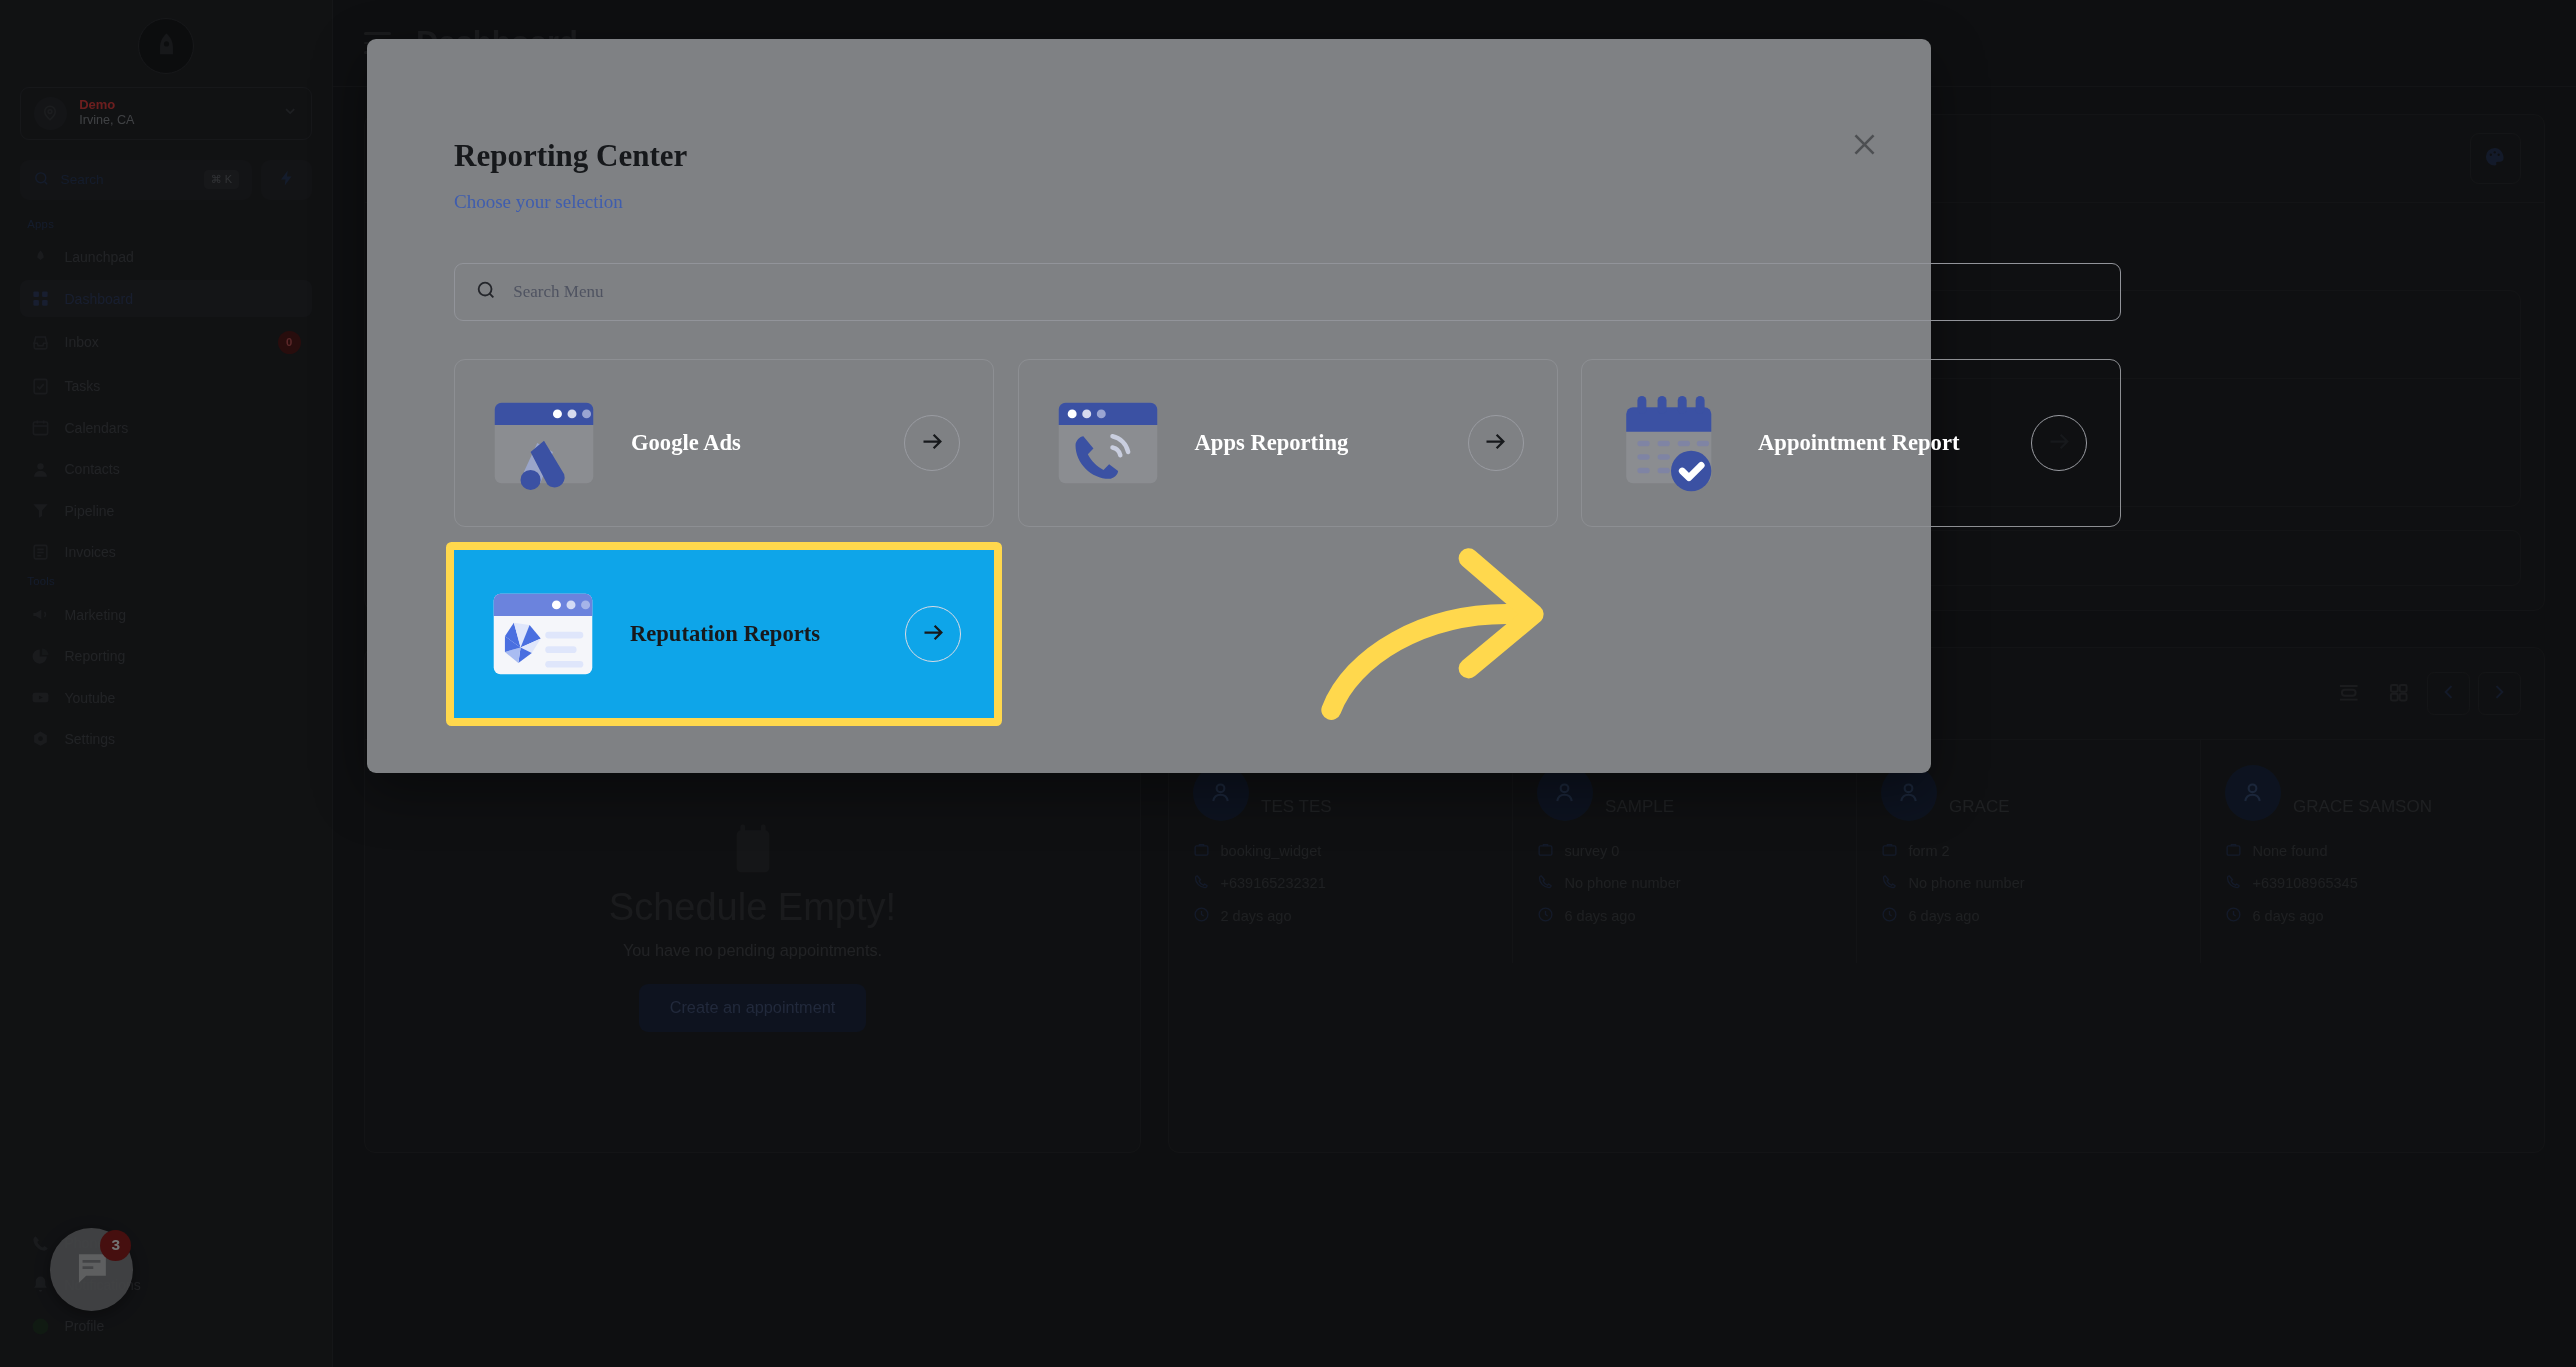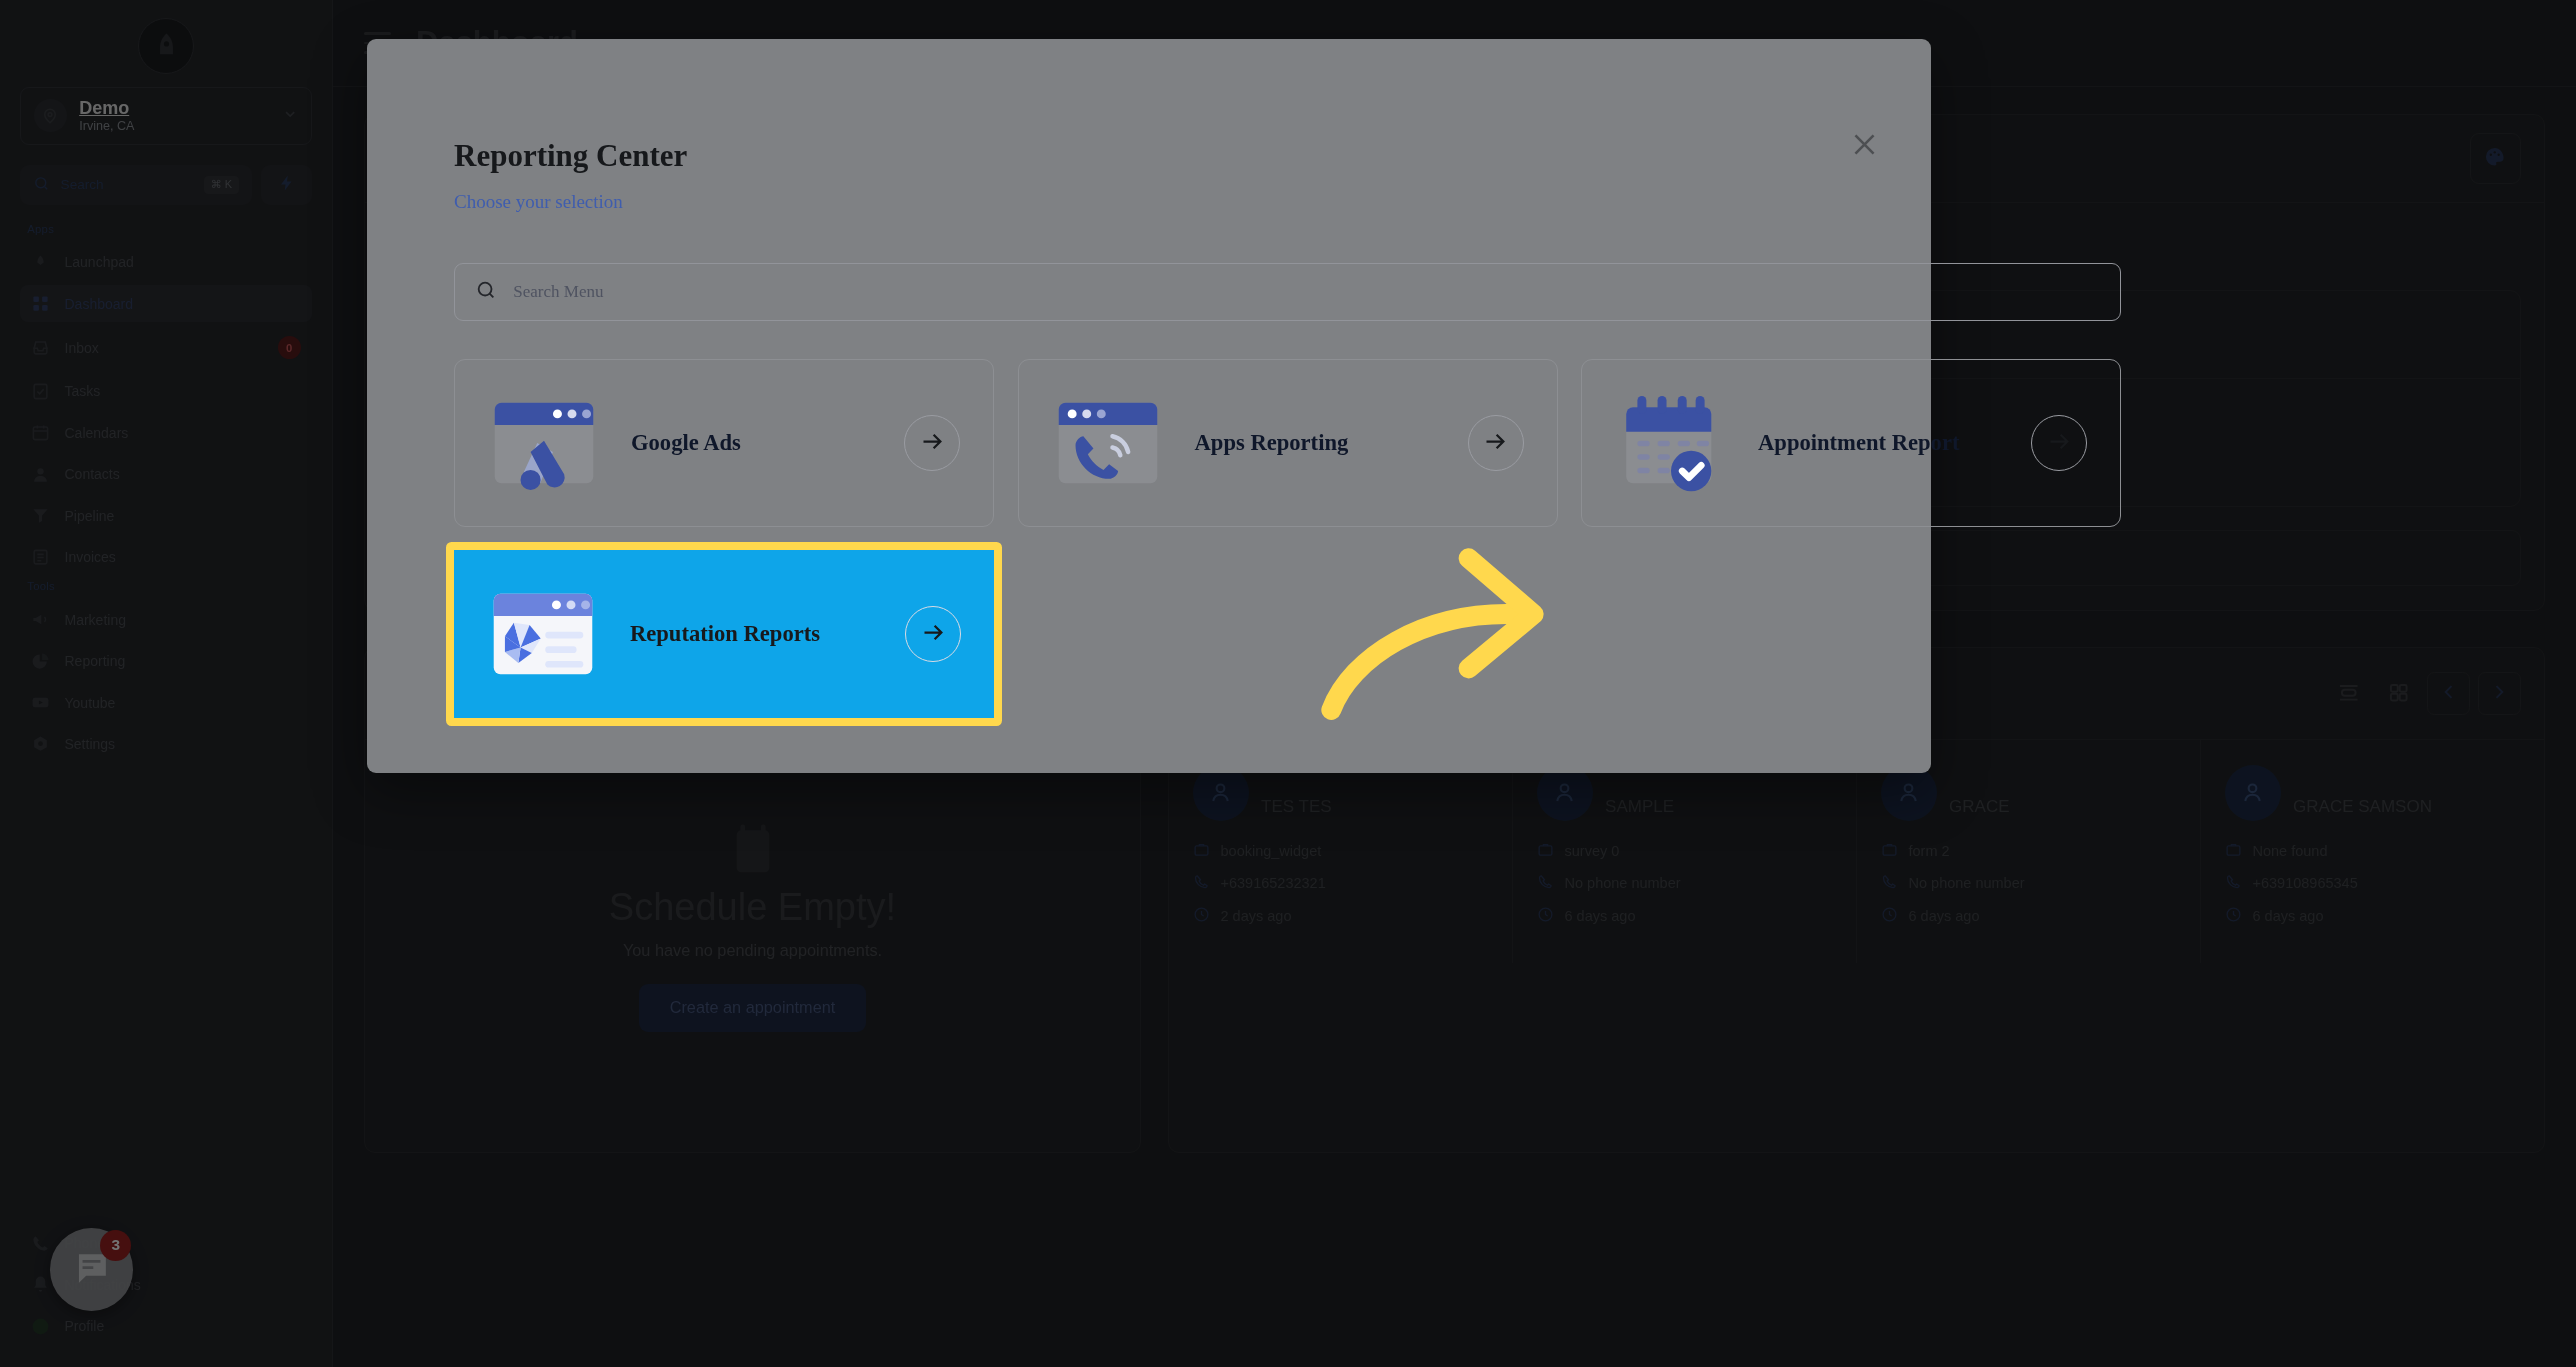--- a/index.html
+++ b/index.html
@@ -31,21 +31,21 @@
     display: flex; align-items: center; gap: 12.6px;
     border: 0.9px solid #34363a; border-radius: 9px;
     padding: 9px 12.6px; margin-bottom: 20px;
   }
   .loc-ico {
     width: 33px; height: 33px; border-radius: 50%; background: #2e3034;
     display: flex; align-items: center; justify-content: center; flex: 0 0 auto;
   }
   .loc-ico svg { width: 18px; height: 18px; }
   .loc-text { flex: 1 1 auto; min-width: 0; }
-  .loc-name { font-size: 18px; font-weight: bold; color: #e5e5e5; line-height: 1.25; text-decoration: underline; }
+  .loc-name { font-size: 13px; font-weight: bold; color: #ef4444; line-height: 1.25; }
   .loc-sub  { font-size: 12.6px; color: #8d9196; line-height: 1.25; }
   .loc-chev svg { width: 16.3px; height: 16.3px; }
 
   .search-row { display: flex; gap: 9px; margin-bottom: 18px; }
   .search-box {
     flex: 1 1 auto; display: flex; align-items: center; gap: 11px;
     background: #2b2d31; border-radius: 9px; padding: 10px 12.6px;
   }
   .search-box svg { width: 17px; height: 17px; flex: 0 0 auto; }
   .search-ph { flex: 1 1 auto; font-size: 13.6px; color: #2d3f63; }
@@ -205,21 +205,21 @@
     position: absolute; left: 87px; top: 320px; width: 1667px;
     display: grid; grid-template-columns: repeat(3, 1fr); gap: 23.5px;
   }
   .rcard {
     position: relative; height: 168px; border-radius: 11px;
     border: 0.9px solid #8d8f93;
     display: flex; align-items: center; gap: 31px; padding: 0 33px;
   }
   .rcard-ico { width: 112px; height: 112px; flex: 0 0 auto; }
   .rcard-ico svg { width: 112px; height: 112px; display: block; }
-  .rcard-label { flex: 1 1 auto; font-size: 22.6px; font-weight: bold; color: #0f172a; }
+  .rcard-label { flex: 1 1 auto; font-size: 22.6px; font-weight: bold; color: #ffffff; }
   .rcard-arrow {
     width: 56px; height: 56px; border-radius: 50%; border: 0.9px solid #9a9ca2;
     display: flex; align-items: center; justify-content: center; flex: 0 0 auto;
   }
   .rcard-arrow svg { width: 27px; height: 27px; }
 
   .rcard.highlight {
     background: #0ea5e9; border: 8.1px solid #ffd84d;
     border-radius: 5.4px; outline: none;
     margin: -8.1px; height: 184px;

